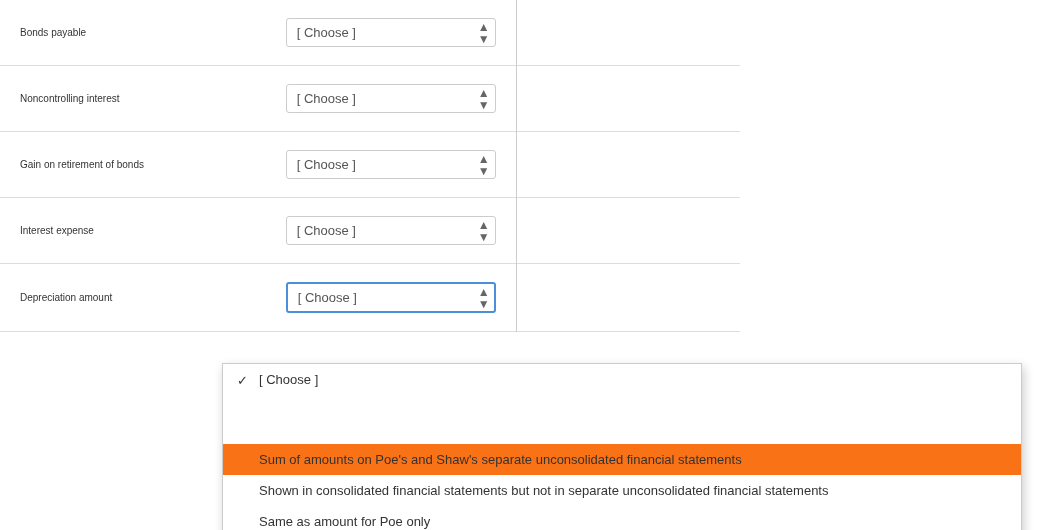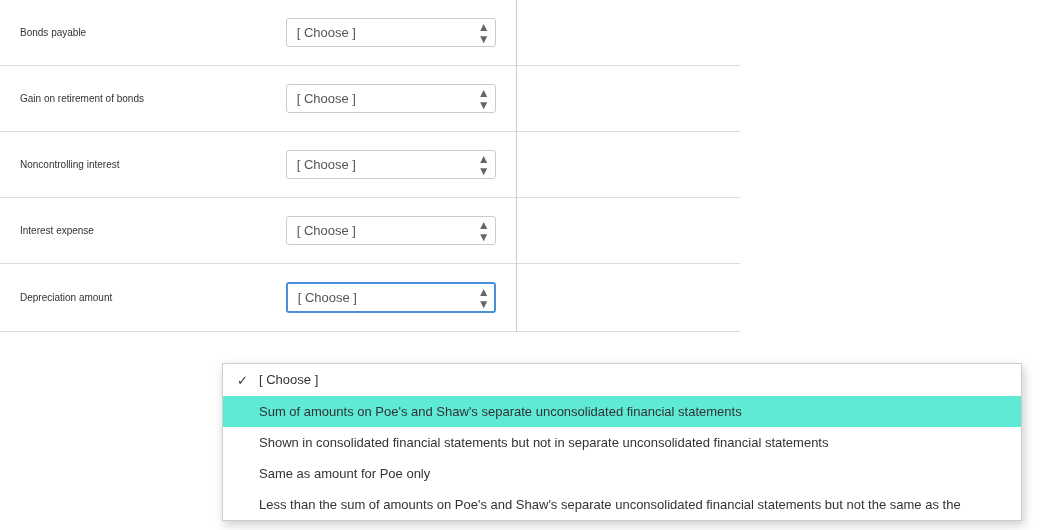--- a/index.html
+++ b/index.html
@@ -119,46 +119,47 @@
       color: #333;
       font-size: 13px;
       margin-top: 1px;
     }
 
     .dropdown-item .item-text {
       flex: 1;
     }
 
     .dropdown-item.highlighted {
-      background: #5eead4;
+      background: #f97316;
+      margin-top: 48px;
     }
 
     .dropdown-item .check-placeholder {
       width: 14px;
       flex-shrink: 0;
     }
   </style>
 </head>
 <body>
 
 <div class="main-container">
   <table class="form-table">
     <tbody id="form-rows">
     <tr class="form-row">
           <td class="label-cell">Bonds payable</td>
           <td class="control-cell"><div class="select-wrapper"><select class="form-select"><option>[ Choose ]</option></select><span class="select-arrow">▲<br>▼</span></div></td>
           <td class="right-spacer"></td>
         </tr>
         <tr class="form-row">
-          <td class="label-cell">Gain on retirement of bonds</td>
+          <td class="label-cell">Noncontrolling interest</td>
           <td class="control-cell"><div class="select-wrapper"><select class="form-select"><option>[ Choose ]</option></select><span class="select-arrow">▲<br>▼</span></div></td>
           <td class="right-spacer"></td>
         </tr>
         <tr class="form-row">
-          <td class="label-cell">Noncontrolling interest</td>
+          <td class="label-cell">Gain on retirement of bonds</td>
           <td class="control-cell"><div class="select-wrapper"><select class="form-select"><option>[ Choose ]</option></select><span class="select-arrow">▲<br>▼</span></div></td>
           <td class="right-spacer"></td>
         </tr>
         <tr class="form-row">
           <td class="label-cell">Interest expense</td>
           <td class="control-cell"><div class="select-wrapper"><select class="form-select"><option>[ Choose ]</option></select><span class="select-arrow">▲<br>▼</span></div></td>
           <td class="right-spacer"></td>
         </tr>
         <tr class="form-row">
           <td class="label-cell">Depreciation amount</td>

